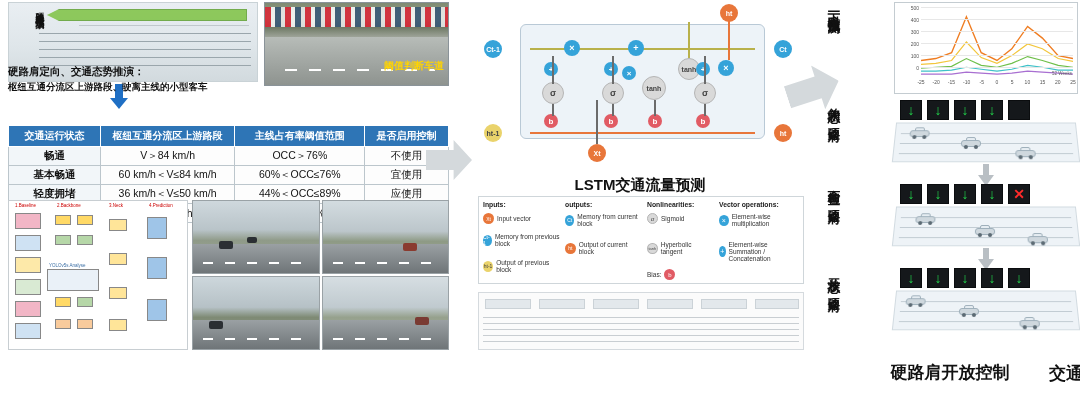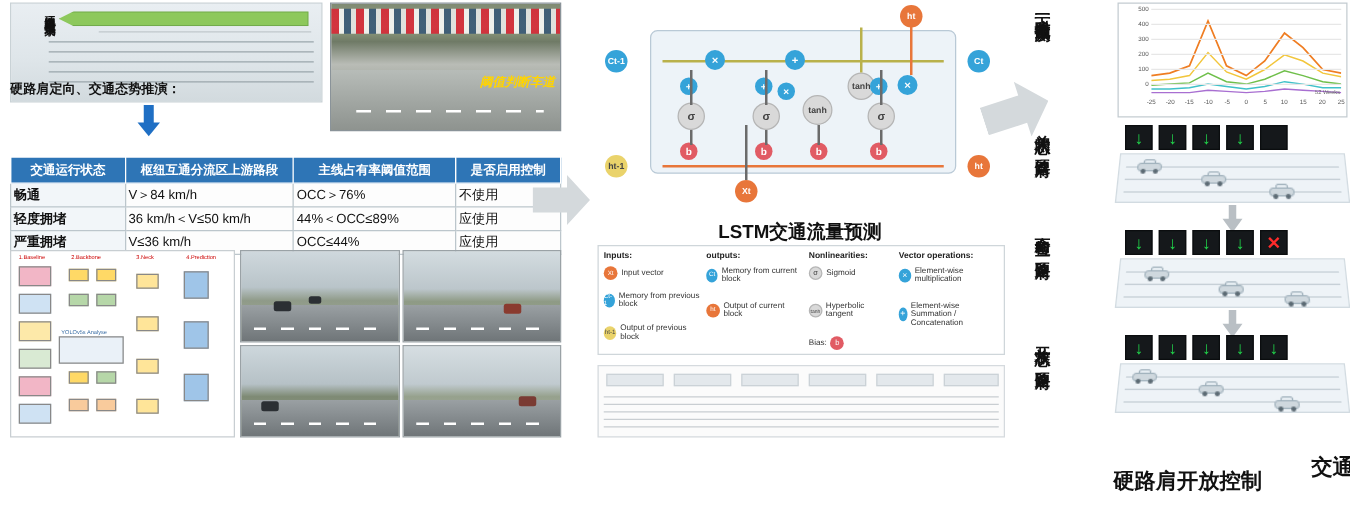--- a/index.html
+++ b/index.html
@@ -46,25 +46,24 @@
   }
   .blue-down-arrow:after{
     content:""; position:absolute; left:0; top:14px; width:0;height:0;
     border-left:9px solid transparent;border-right:9px solid transparent;border-top:11px solid #1f6fc4;
   }
   .txt-line {
     position:absolute; font-size:10.5px; color:#111; font-weight:bold; line-height:14px;
   }
 
   .photo-top {
-    position:absolute; left:264px; top:2px; width:185px; height:103px;
+    position:absolute; left:264px; top:2px; width:185px; height:84px;
     border:1px solid #8a9399;
     background:linear-gradient(180deg,#7f8a73 0%,#96a383 18%,#6f7a66 30%,#b9bcb6 48%,#9aa096 70%,#6e746b 100%);
     overflow:hidden;
-    font-style:italic;
   }
   .photo-top .cars {
     position:absolute; left:0; top:4px; width:100%; height:20px;
     background:repeating-linear-gradient(90deg,#d23 0 6px,#fff 6px 10px,#357 10px 16px,#eee 16px 20px);
     opacity:.85;
   }
   .photo-top .road {
     position:absolute; left:0; bottom:0; width:100%; height:48px;
     background:linear-gradient(180deg,#b7bcb8,#8e938f);
   }
@@ -84,21 +83,21 @@
   }
   table.cond {
     position:absolute; left:8px; top:125px; width:441px;
     border-collapse:collapse; font-size:10.5px;
   }
   table.cond th {
     background:#2e75b6; color:#fff; font-weight:bold; border:1px solid #fff;
     padding:3px 2px; text-align:center; font-size:10px;
   }
   table.cond td {
-    border:1px solid #bcc6cc; padding:2px 2px; color:#111;
+    border:1px solid #bcc6cc; padding:2px 2px; text-align:center; color:#111;
     background:#fdfdfd; height:17px;
   }
   table.cond td.first { font-weight:bold; background:#f2f6f9; }
 
   
   .flow-box {
     position:absolute; left:8px; top:200px; width:180px; height:150px;
     background:#ffffff; border:1px solid #c8ced2; overflow:hidden;
   }
   .flow-box .fb { position:absolute; border:1px solid #888; }
@@ -259,20 +258,21 @@
       <div class="ln" style="top:32px"></div>
       <div class="ln" style="top:40px"></div>
       <div class="ln" style="top:48px"></div>
       <div class="ln" style="top:8px;left:40px;width:170px;background:#c0c8cc"></div>
     </div>
   </div>
 
   <div class="blue-down-arrow"></div>
 
   <div class="txt-line" style="left:8px; top:64px; width:250px;">硬路肩定向、交通态势推演：</div>
+  <div class="txt-line" style="left:8px; top:80px; width:255px; font-size:9.5px;">枢纽互通分流区上游路段、驶离主线的小型客车</div>
 
   <div class="photo-top">
     <div class="cars"></div>
     <div class="road"></div>
     <div class="dash"></div>
     <div class="photo-caption">阈值判断车道</div>
   </div>
 
 
   <table class="cond">
@@ -283,20 +283,26 @@
         <th style="width:130px">主线占有率阈值范围</th>
         <th style="width:84px">是否启用控制</th>
       </tr>
     </thead>
     <tbody>
       <tr>
         <td class="first">畅通</td>
         <td>V＞84 km/h</td>
         <td>OCC＞76%</td>
         <td>不使用</td>
+      </tr>
+      <tr>
+        <td class="first">基本畅通</td>
+        <td>60 km/h＜V≤84 km/h</td>
+        <td>60%＜OCC≤76%</td>
+        <td>宜使用</td>
       </tr>
       <tr>
         <td class="first">轻度拥堵</td>
         <td>36 km/h＜V≤50 km/h</td>
         <td>44%＜OCC≤89%</td>
         <td>应使用</td>
       </tr>
       <tr>
         <td class="first">严重拥堵</td>
         <td>V≤36 km/h</td>
@@ -619,14 +625,14 @@
         </div>
       <div class="mini-car" style="left:124px; top:26px;">
           <div class="top"></div>
           <div class="body"></div>
           <div class="w1"></div>
           <div class="w2"></div>
         </div>
     </div>
   </div>
 
-  <div class="caption" style="left:0;top:373px;width:260px;">硬路肩开放控制</div>
+  <div class="caption" style="left:0;top:361px;width:260px;">硬路肩开放控制</div>
 </div>
 
 </body></html>

